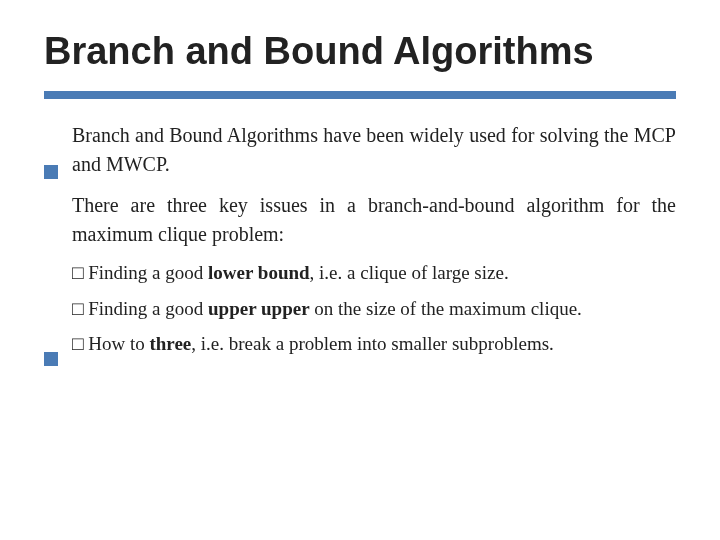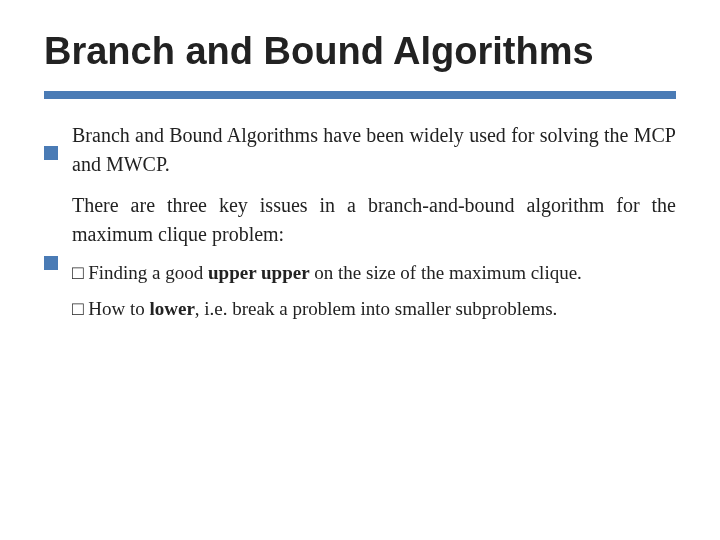--- a/index.html
+++ b/index.html
@@ -47,21 +47,21 @@
     }
 
     .bullet-list {
       list-style: none;
       padding: 0;
       margin: 0;
     }
 
     .bullet-item {
       display: flex;
-      align-items: center;
+      align-items: flex-end;
       margin-bottom: 12px;
     }
 
     .bullet-square {
       width: 14px;
       height: 14px;
       background: #4a7bb5;
       margin-right: 14px;
       margin-top: 5px;
       flex-shrink: 0;
@@ -112,30 +112,35 @@
           Branch and Bound Algorithms have been widely used for solving the MCP and MWCP.
         </div>
       </li>
 
       <li class="bullet-item">
         <div class="bullet-square"></div>
         <div class="bullet-text">
           There are three key issues in a branch-and-bound algorithm for the maximum clique problem:
           <div class="sub-bullets">
 
+            <div class="sub-bullet-item">
+              <span class="sub-bullet-text">
+                □ Finding a good <strong>lower bound</strong>, i.e. a clique of large size.
+              </span>
+            </div>
 
             <div class="sub-bullet-item">
               <span class="sub-bullet-text">
                 □ Finding a good <strong>upper upper</strong> on the size of the maximum clique.
               </span>
             </div>
 
             <div class="sub-bullet-item">
               <span class="sub-bullet-text">
-                □ How to <strong>lower</strong>, i.e. break a problem into smaller subproblems.
+                □ How to <strong>three</strong>, i.e. break a problem into smaller subproblems.
               </span>
             </div>
 
           </div>
         </div>
       </li>
 
     </ul>
   </div>
 </div>

